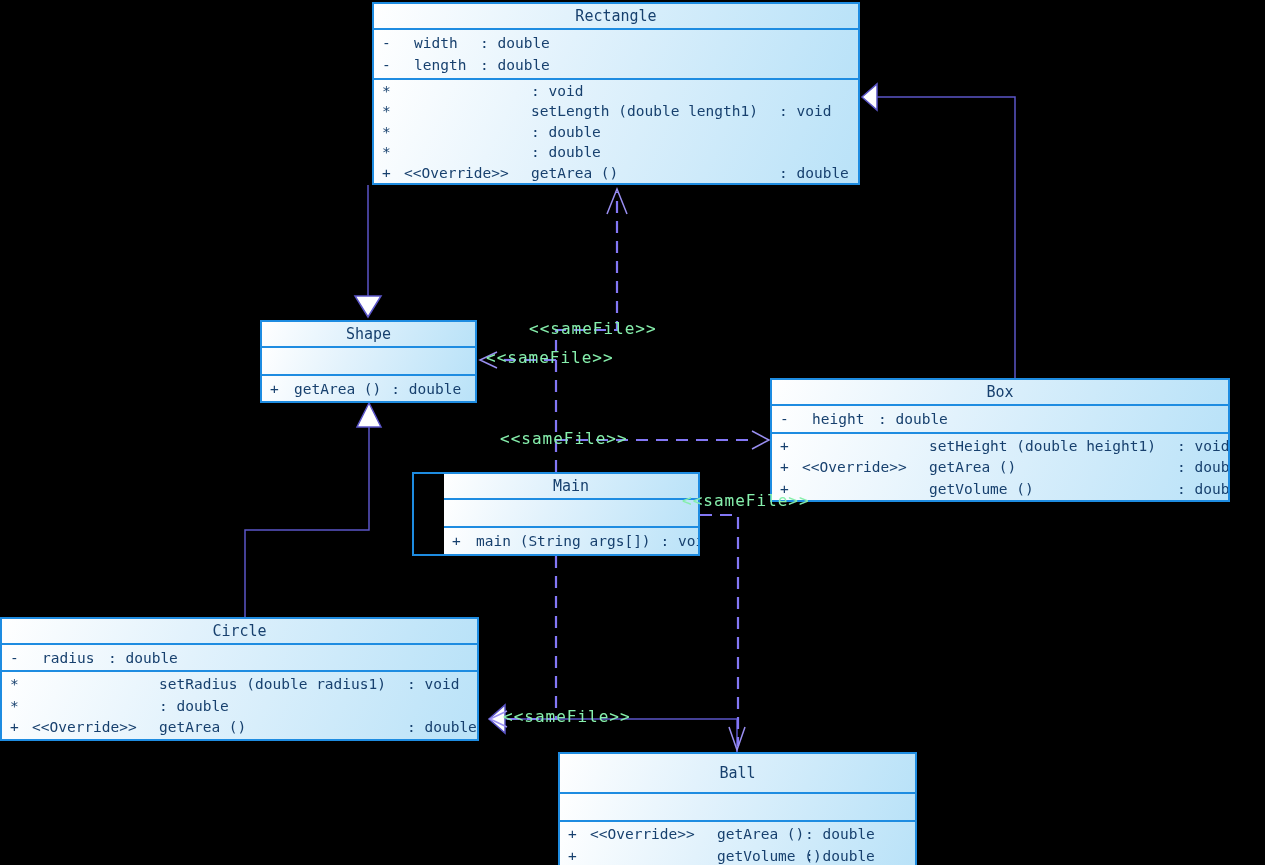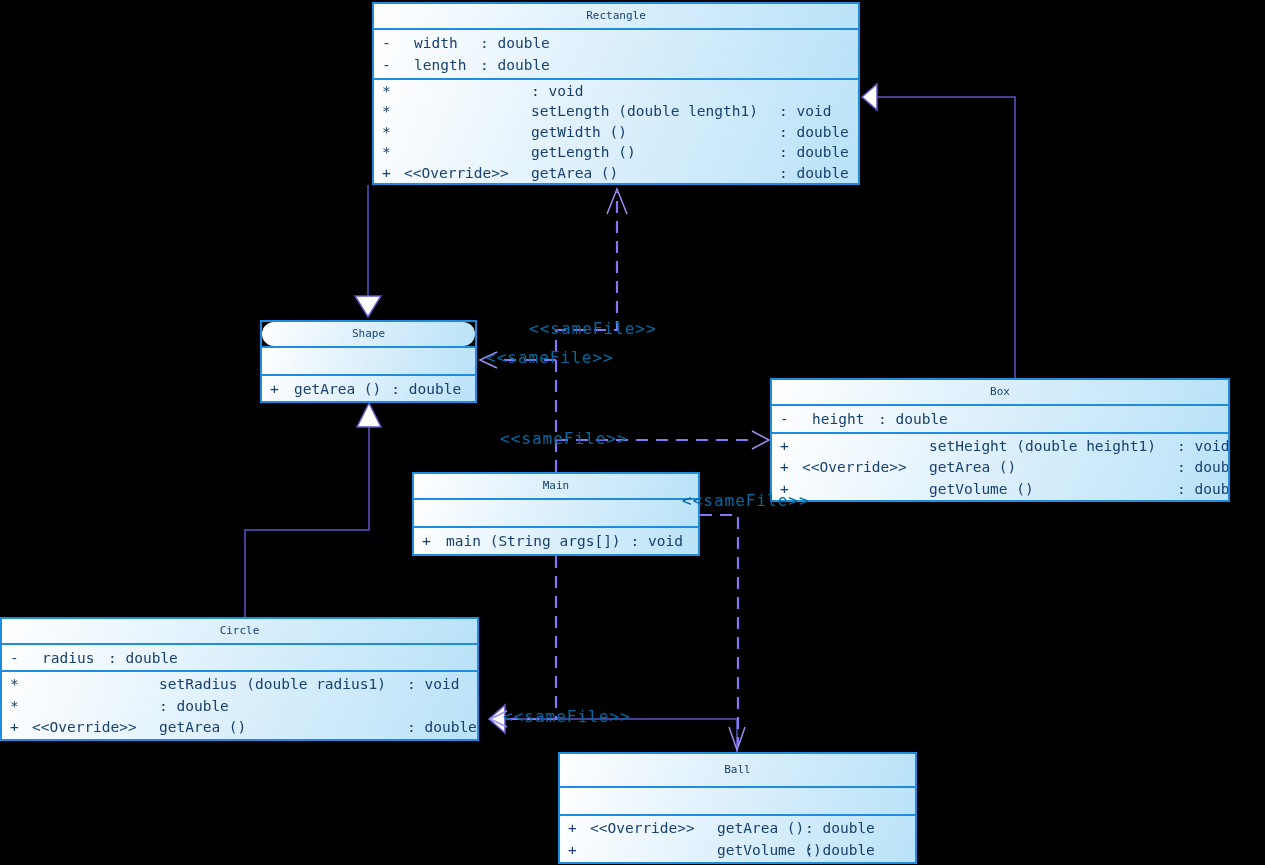--- a/index.html
+++ b/index.html
@@ -5,43 +5,43 @@
   html,body{margin:0;padding:0;background:#000;}
   #canvas{position:relative;width:1265px;height:865px;background:#000;overflow:hidden;
           font-family:"DejaVu Sans Mono","Liberation Mono",monospace;}
   svg.wires{position:absolute;left:0;top:0;z-index:1;pointer-events:none;}
 
   .uml{position:absolute;z-index:2;border:2px solid #1e8ce1;color:#17406e;
        font-size:14.5px;box-sizing:border-box;}
   .sec{background:linear-gradient(115deg,#ffffff 0%,#e2f2fc 40%,#b9e2f8 100%);
        display:flex;flex-direction:column;justify-content:space-evenly;overflow:hidden;}
   .sec + .sec{border-top:2px solid #1e8ce1;}
-  .title{justify-content:center;text-align:center;font-size:11px;}
+  .title{justify-content:center;text-align:center;font-size:15px;}
   .row{display:grid;align-items:center;line-height:20px;white-space:nowrap;}
   .arow{grid-template-columns:32px 66px 1fr;padding-left:8px;}
   .mrow{grid-template-columns:22px 127px 248px 1fr;padding-left:8px;}
   .ball .mrow{grid-template-columns:22px 127px 88px 1fr;}
   .crow{grid-template-columns:24px auto 1fr;padding-left:8px;}
   .crow .rtype{margin-left:10px;}
 
   
   #cls-rectangle{left:372px;top:2px;width:488px;}
   #cls-rectangle .title{height:24px;} #cls-rectangle .attrs{height:48px;} #cls-rectangle .methods{height:103px;}
   #cls-shape{left:260px;top:320px;width:217px;}
-  #cls-shape .title{height:24px;border-radius:12px;} #cls-shape .attrs{height:26px;} #cls-shape .methods{height:25px;}
+  #cls-shape .title{height:24px;} #cls-shape .attrs{height:26px;} #cls-shape .methods{height:25px;}
   #cls-box{left:770px;top:378px;width:460px;}
   #cls-box .title{height:24px;} #cls-box .attrs{height:26px;} #cls-box .methods{height:66px;}
-  #cls-main{left:412px;top:472px;width:288px;}
+  #cls-main{left:412px;top:472px;width:288px;padding-left:30px;}
   #cls-main .title{height:24px;} #cls-main .attrs{height:26px;} #cls-main .methods{height:26px;}
   #cls-circle{left:0px;top:617px;width:479px;}
   #cls-circle .title{height:24px;} #cls-circle .attrs{height:25px;} #cls-circle .methods{height:67px;}
   #cls-ball{left:558px;top:752px;width:359px;}
-  #cls-ball .title{height:32px;} #cls-ball .attrs{height:26px;} #cls-ball .methods{height:46px;}
-
-  .dep-label{position:absolute;z-index:3;color:#0369a1;font-size:16px;letter-spacing:1px;
+  #cls-ball .title{height:38px;} #cls-ball .attrs{height:26px;} #cls-ball .methods{height:46px;}
+
+  .dep-label{position:absolute;z-index:3;color:#86efac;font-size:16px;letter-spacing:1px;
              line-height:20px;white-space:nowrap;}
   #lbl-dep-rectangle{left:529px;top:319px;}
   #lbl-dep-shape{left:486px;top:348px;}
   #lbl-dep-box{left:500px;top:429px;}
   #lbl-dep-ball{left:682px;top:491px;}
   #lbl-dep-circle{left:503px;top:707px;}
 </style>
 </head>
 <body>
 
@@ -117,27 +117,25 @@
       </div>
       <div class="row mrow">
         <span>*</span>
         <span></span>
         <span>setLength (double length1)</span>
         <span class="rtype">: void</span>
       </div>
       <div class="row mrow">
         <span>*</span>
         <span></span>
-        <span>getWidth ()</span>
-        <span class="rtype">: double</span>
-      </div>
-      <div class="row mrow">
-        <span>*</span>
-        <span></span>
-        <span>getLength ()</span>
+        <span class="rtype">: double</span>
+      </div>
+      <div class="row mrow">
+        <span>*</span>
+        <span></span>
         <span class="rtype">: double</span>
       </div>
       <div class="row mrow">
         <span>+</span>
         <span>&lt;&lt;Override&gt;&gt;</span>
         <span>getArea ()</span>
         <span class="rtype">: double</span>
       </div>
     </div>
   </div>

